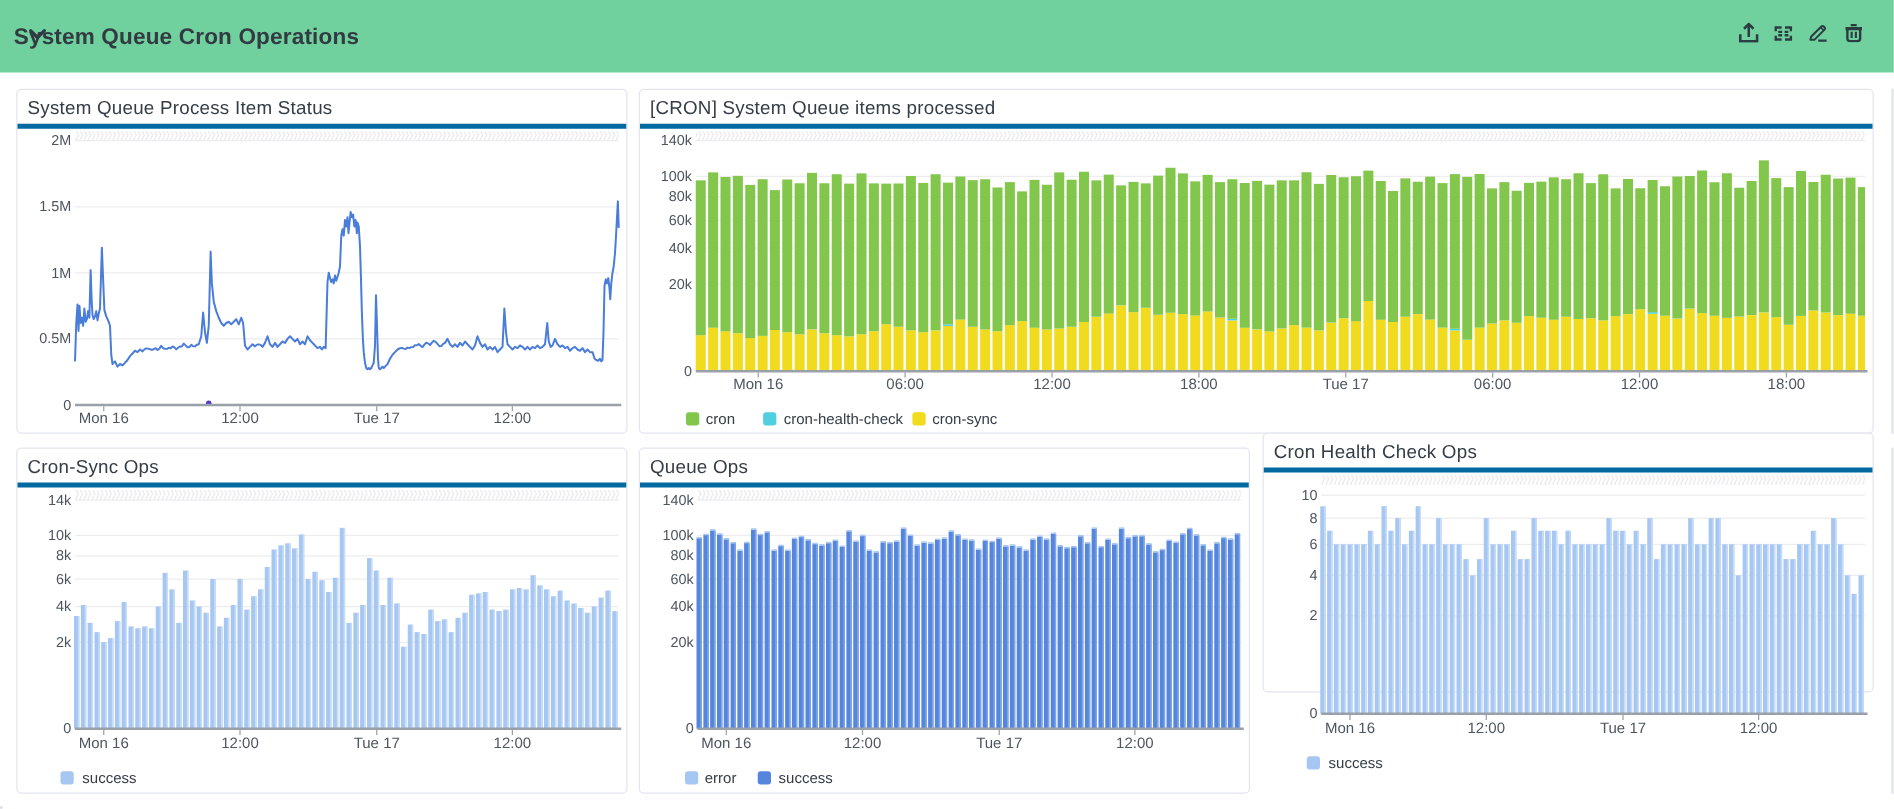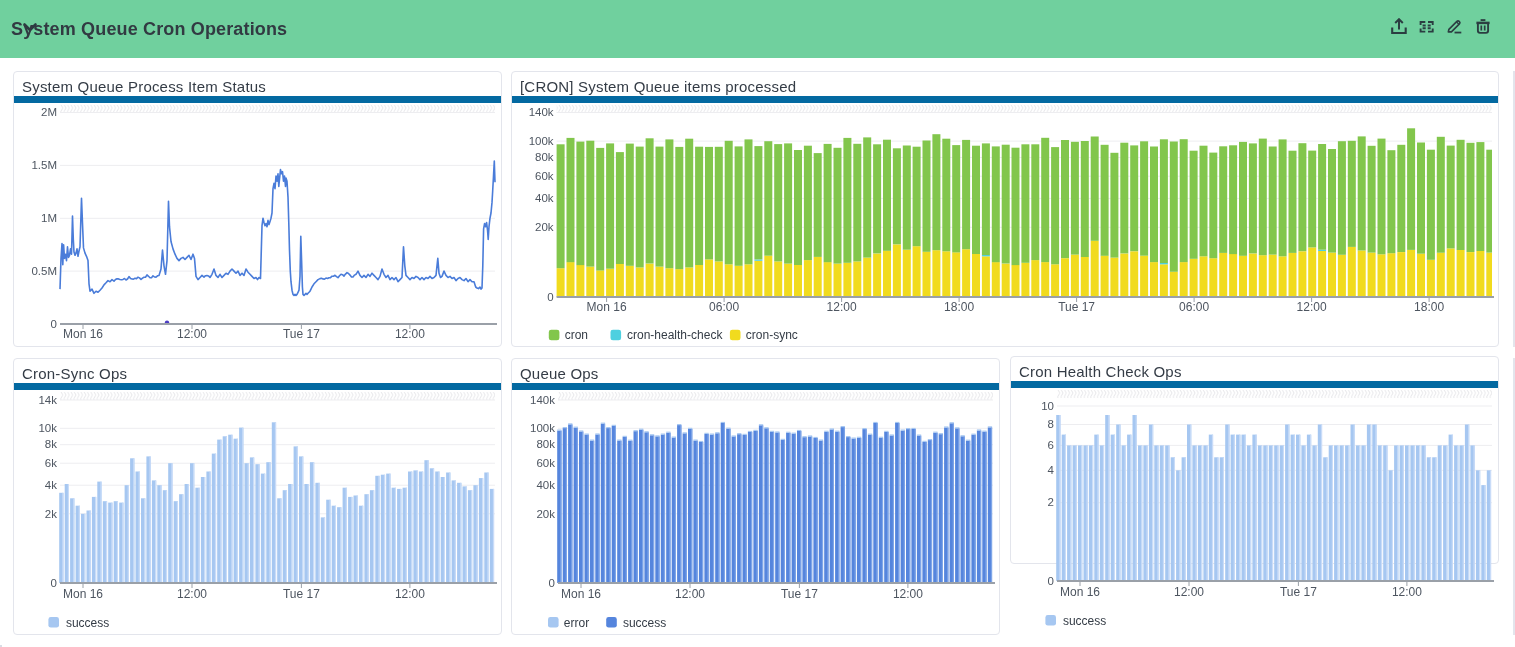--- a/index.html
+++ b/index.html
@@ -1,20 +1,20 @@
 <!DOCTYPE html>
 <html><head><meta charset="utf-8"><style>
 * { margin:0; padding:0; box-sizing:border-box; }
 body { width:1515px; height:647px; background:#fff; font-family:"Liberation Sans", sans-serif; overflow:hidden; position:relative; }
 .header { position:absolute; left:0; top:0; width:1515px; height:58px; background:#70d09e; }
 .htitle { position:absolute; left:0; top:0; width:100%; height:58px; line-height:58px; text-align:left; font-size:18px; font-weight:bold; color:#323a42; padding-left:11px; letter-spacing:0.15px; }
 .hic { position:absolute; top:19px; width:16px; height:16px; }
 .card { position:absolute; background:#fff; border:1px solid #e3e5ec; border-radius:4px; }
 .card svg { position:absolute; left:0; top:0; }
-.ct { position:absolute; left:0; top:0; right:0; height:31px; line-height:30px; padding-left:8px; color:#343c46; border-bottom:7px solid #0369a1; z-index:2; letter-spacing:0.2px; background:transparent; }
+.ct { position:absolute; left:0; top:0; right:0; height:31px; line-height:30px; padding-left:8px; color:#343c46; border-bottom:4px solid #0369a1; z-index:2; letter-spacing:0.2px; background:transparent; }
 .vline { position:absolute; width:2px; background:#e3e5ec; left:1513px; }
 </style></head>
 <body>
 <div class="header">
 <svg class="hic" style="left:22px" viewBox="0 0 16 16">
       <path d="M2.5 5.5 L8 11 L13.5 5.5" stroke="#2b3d41" stroke-width="2.6" fill="none" stroke-linecap="round" stroke-linejoin="round"></path>
     </svg>
 <div class="htitle">System Queue Cron Operations</div>
 
 <svg class="hic" style="left:1391px;top:18px" viewBox="0 0 16 16">
@@ -774,21 +774,21 @@
       <line x1="287.4" y1="225" x2="287.4" y2="229" stroke="#9aa0a8" stroke-width="1"></line>
       <text x="287.4" y="239" text-anchor="middle" font-size="12" fill="#4d5560">Tue 17</text>
       <line x1="395.9" y1="225" x2="395.9" y2="229" stroke="#9aa0a8" stroke-width="1"></line>
       <text x="395.9" y="239" text-anchor="middle" font-size="12" fill="#4d5560">12:00</text>
       <rect x="36" y="258.0" width="10.6" height="10.6" rx="2.4" fill="#a6c7f1"></rect>
       <text x="51.8" y="267.5" font-size="12" fill="#343c46">error</text>
       <rect x="94.2" y="258.0" width="10.6" height="10.6" rx="2.4" fill="#5585dd"></rect>
       <text x="110.9" y="267.5" font-size="12" fill="#343c46">success</text>
     </svg>
   </div>
-<div class="card" style="left:1010px;top:356px;width:489px;height:208px">
+<div class="card" style="left:1010px;top:346px;width:489px;height:208px">
     <div class="ct" style="font-size:15px">Cron Health Check Ops</div>
     <svg width="489" height="277" viewBox="0 0 489 277">
       <defs>
         <pattern id="h5" width="3.3" height="8" patternUnits="userSpaceOnUse">
           <path d="M0.4,0 L2.5,4 L0.4,8" stroke="#e9e9ec" stroke-width="1" fill="none"></path>
         </pattern>
       </defs>
       <rect x="46" y="33" width="435" height="8" fill="url(#h5)"></rect>
       <line x1="46" y1="49.0" x2="481" y2="49.0" stroke="#ededf0" stroke-width="1"></line>
       <text x="43" y="52.7" text-anchor="end" font-size="11.5" fill="#4d5560">10</text>

